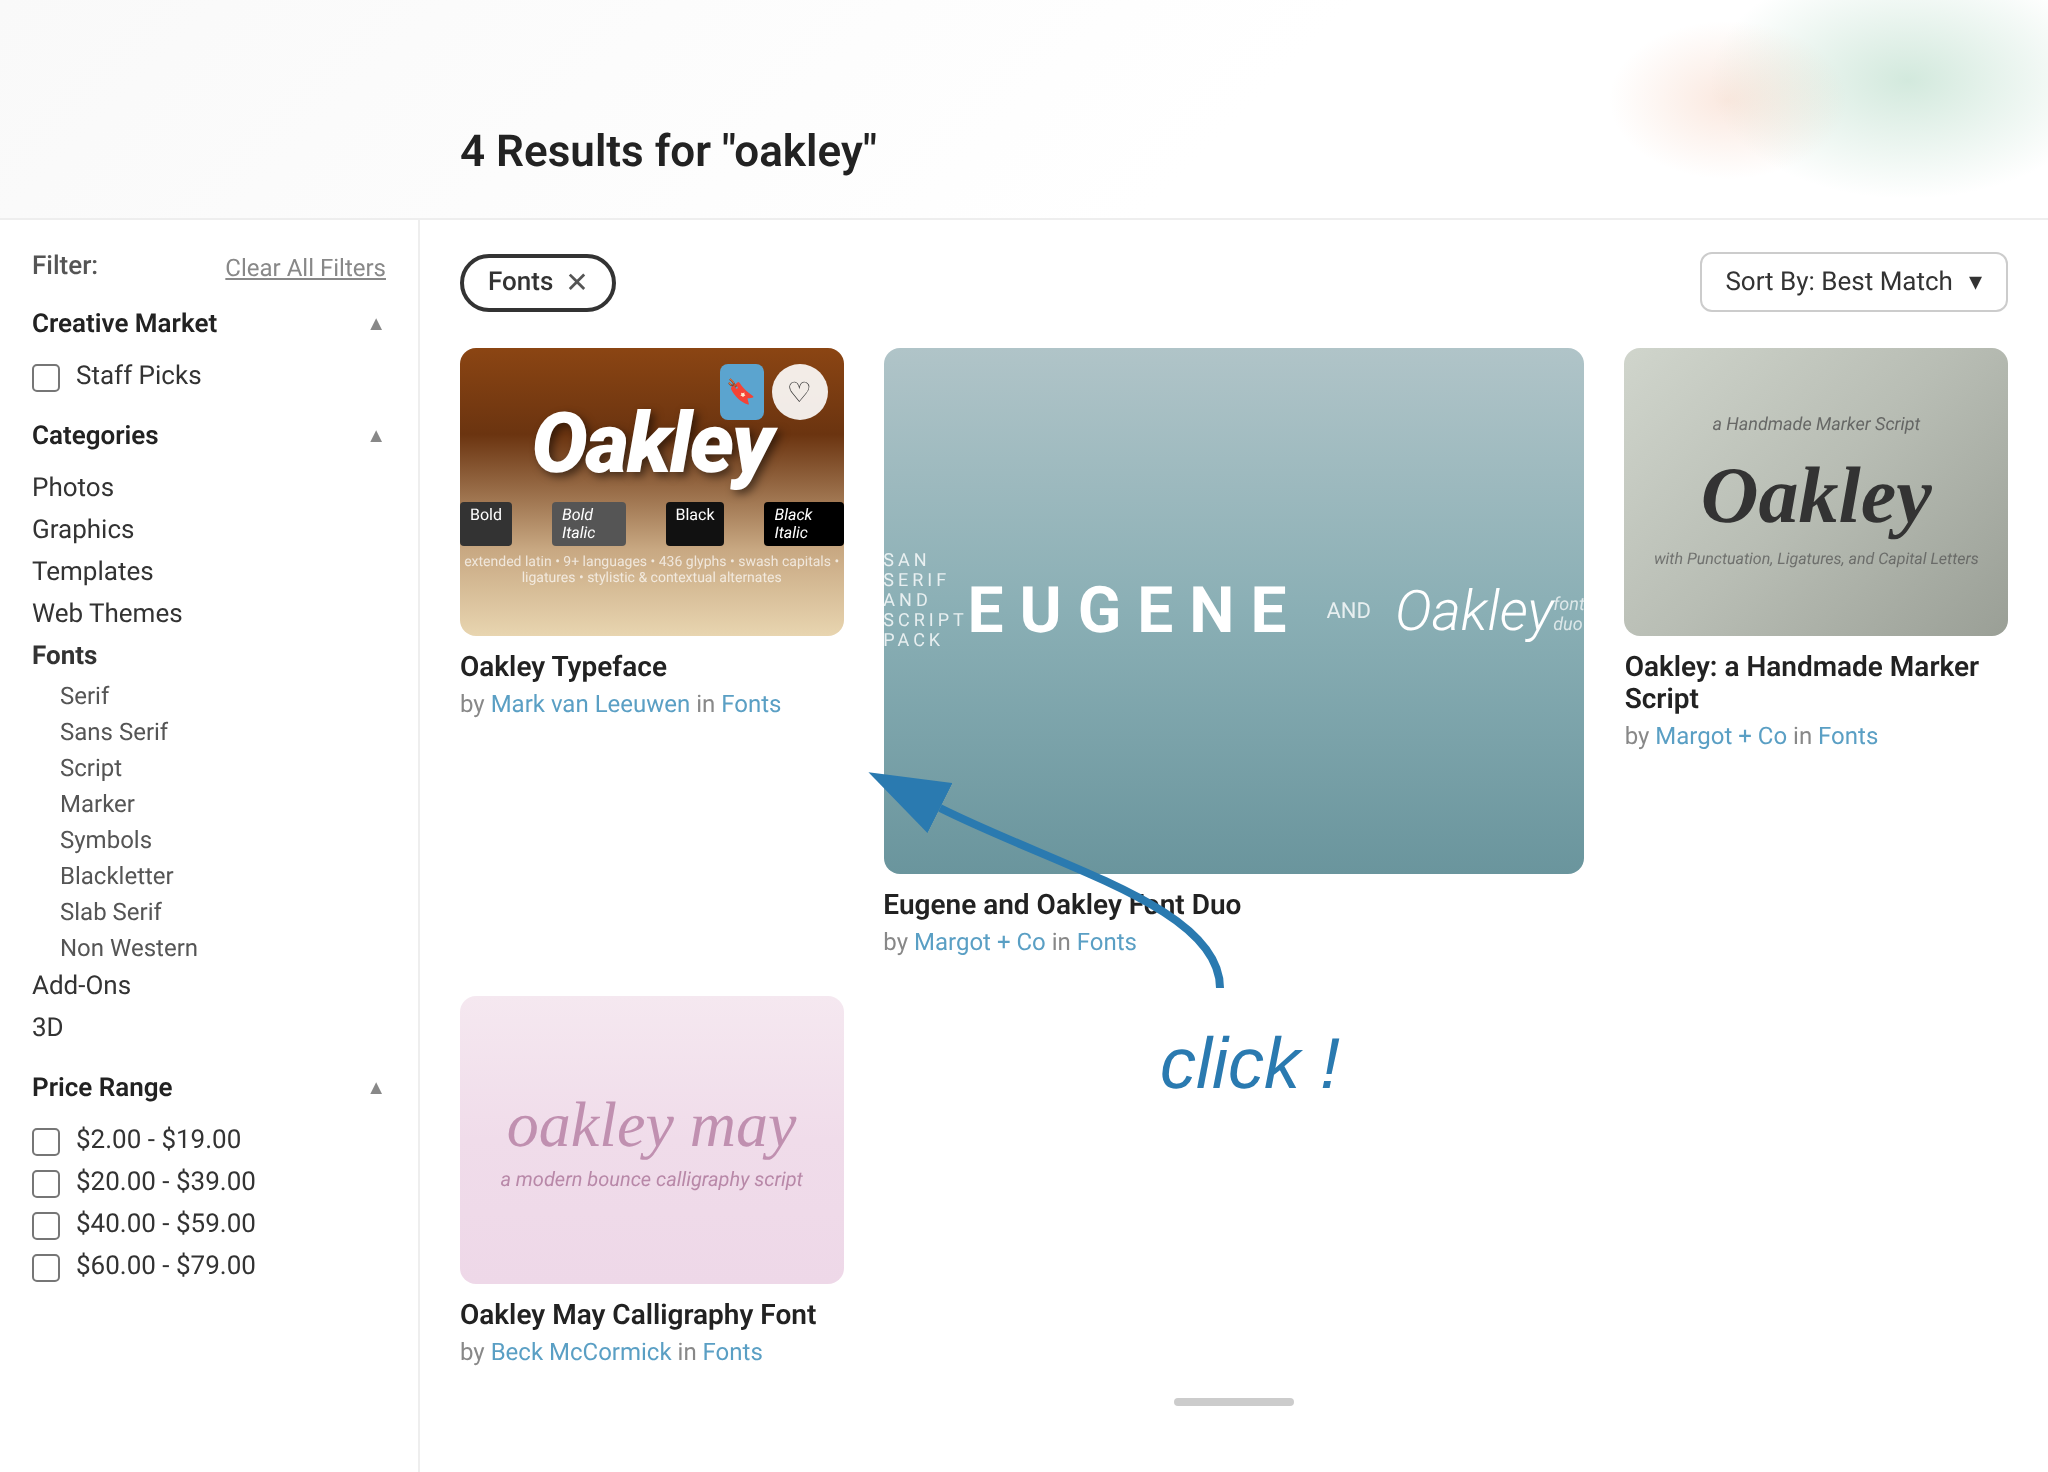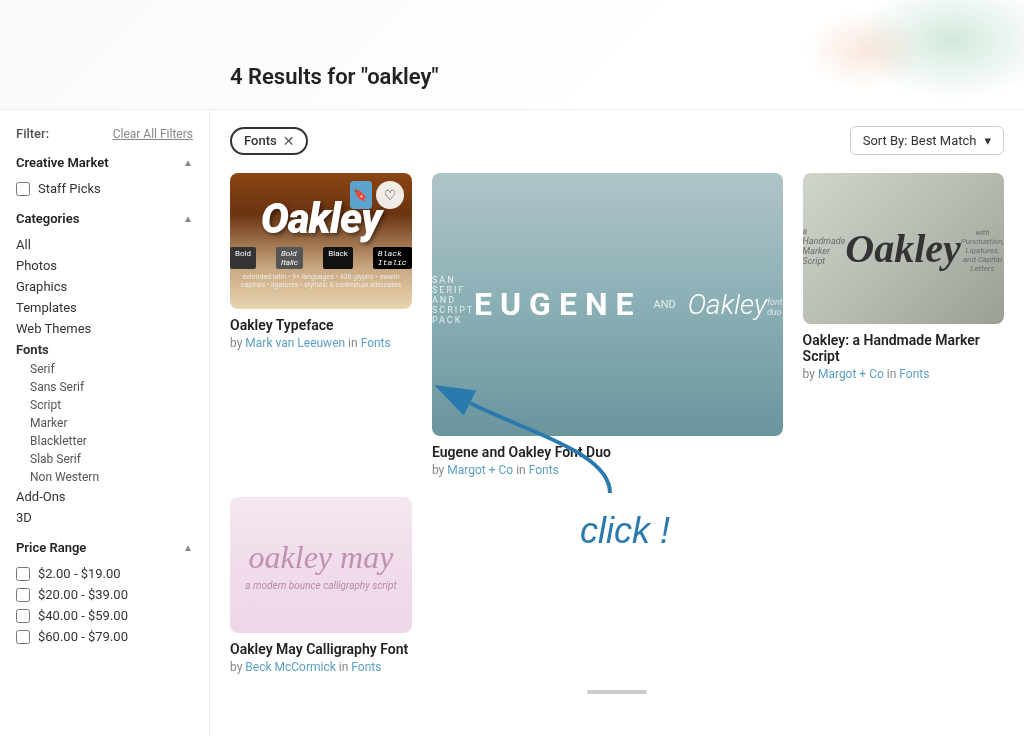--- a/index.html
+++ b/index.html
@@ -249,21 +249,21 @@
       letter-spacing: -1px;
     }
     .img-oakley-typeface .style-tags {
       display: flex; gap: 20px; margin-top: 4px;
     }
     .img-oakley-typeface .style-tag {
       background: #333; color: #fff; font-size: 8px; padding: 2px 5px; border-radius: 2px;
     }
     .img-oakley-typeface .style-tag.bold-i { background: #555; font-style: italic; }
     .img-oakley-typeface .style-tag.black { background: #111; }
-    .img-oakley-typeface .style-tag.black-i { background: #000; font-style: italic; font-family: Liberation Mono, monospace; }
+    .img-oakley-typeface .style-tag.black-i { background: #000; font-style: italic; }
     .img-oakley-typeface .subtext {
       font-size: 7px; color: rgba(255,255,255,0.7); margin-top: 4px; text-align: center;
     }
 
     .img-eugene {
       background: linear-gradient(180deg, #b0c4c8 0%, #8aafb5 50%, #6a959d 100%);
       width: 100%; height: 100%;
       display: flex; flex-direction: row; align-items: center; justify-content: center;
       position: relative;
     }
@@ -279,21 +279,21 @@
     .img-eugene .oakley-script {
       font-size: 28px; color: #fff; font-style: italic; font-weight: 300;
     }
     .img-eugene .font-duo {
       font-size: 9px; color: rgba(255,255,255,0.7); margin-top: 6px; font-style: italic;
     }
 
     .img-marker-script {
       background: linear-gradient(135deg, #d0d5cc 0%, #b8bdb4 50%, #9a9f96 100%);
       width: 100%; height: 100%;
-      display: flex; flex-direction: row; align-items: center; justify-content: center;
+      display: flex; flex-direction: column; align-items: center; justify-content: center;
       position: relative;
     }
     .img-marker-script .top-label {
       font-size: 9px; color: rgba(80,80,80,0.8); font-style: italic; margin-bottom: 6px;
     }
     .img-marker-script .oakley-script {
       font-size: 40px; color: #333; font-weight: 700; font-style: italic;
       font-family: Georgia, serif;
     }
     .img-marker-script .bottom-label {
@@ -356,30 +356,30 @@
         <input type="checkbox" style="">
         <span>Staff Picks</span>
       </div>
     </div>
 
     <div class="sidebar-section">
       <div class="sidebar-section-header">
         <span class="sidebar-section-title">Categories</span>
         <span class="chevron">▲</span>
       </div>
-      <div class="sidebar-category-item">All</div>
       <div class="sidebar-category-item">Photos</div>
       <div class="sidebar-category-item">Graphics</div>
       <div class="sidebar-category-item">Templates</div>
       <div class="sidebar-category-item">Web Themes</div>
       <div class="sidebar-category-item bold">Fonts</div>
       <div class="sidebar-subcategory-item">Serif</div>
       <div class="sidebar-subcategory-item">Sans Serif</div>
       <div class="sidebar-subcategory-item">Script</div>
       <div class="sidebar-subcategory-item">Marker</div>
+      <div class="sidebar-subcategory-item">Symbols</div>
       <div class="sidebar-subcategory-item">Blackletter</div>
       <div class="sidebar-subcategory-item">Slab Serif</div>
       <div class="sidebar-subcategory-item">Non Western</div>
       <div class="sidebar-category-item">Add-Ons</div>
       <div class="sidebar-category-item">3D</div>
     </div>
 
     <div class="sidebar-section">
       <div class="sidebar-section-header">
         <span class="sidebar-section-title">Price Range</span>

